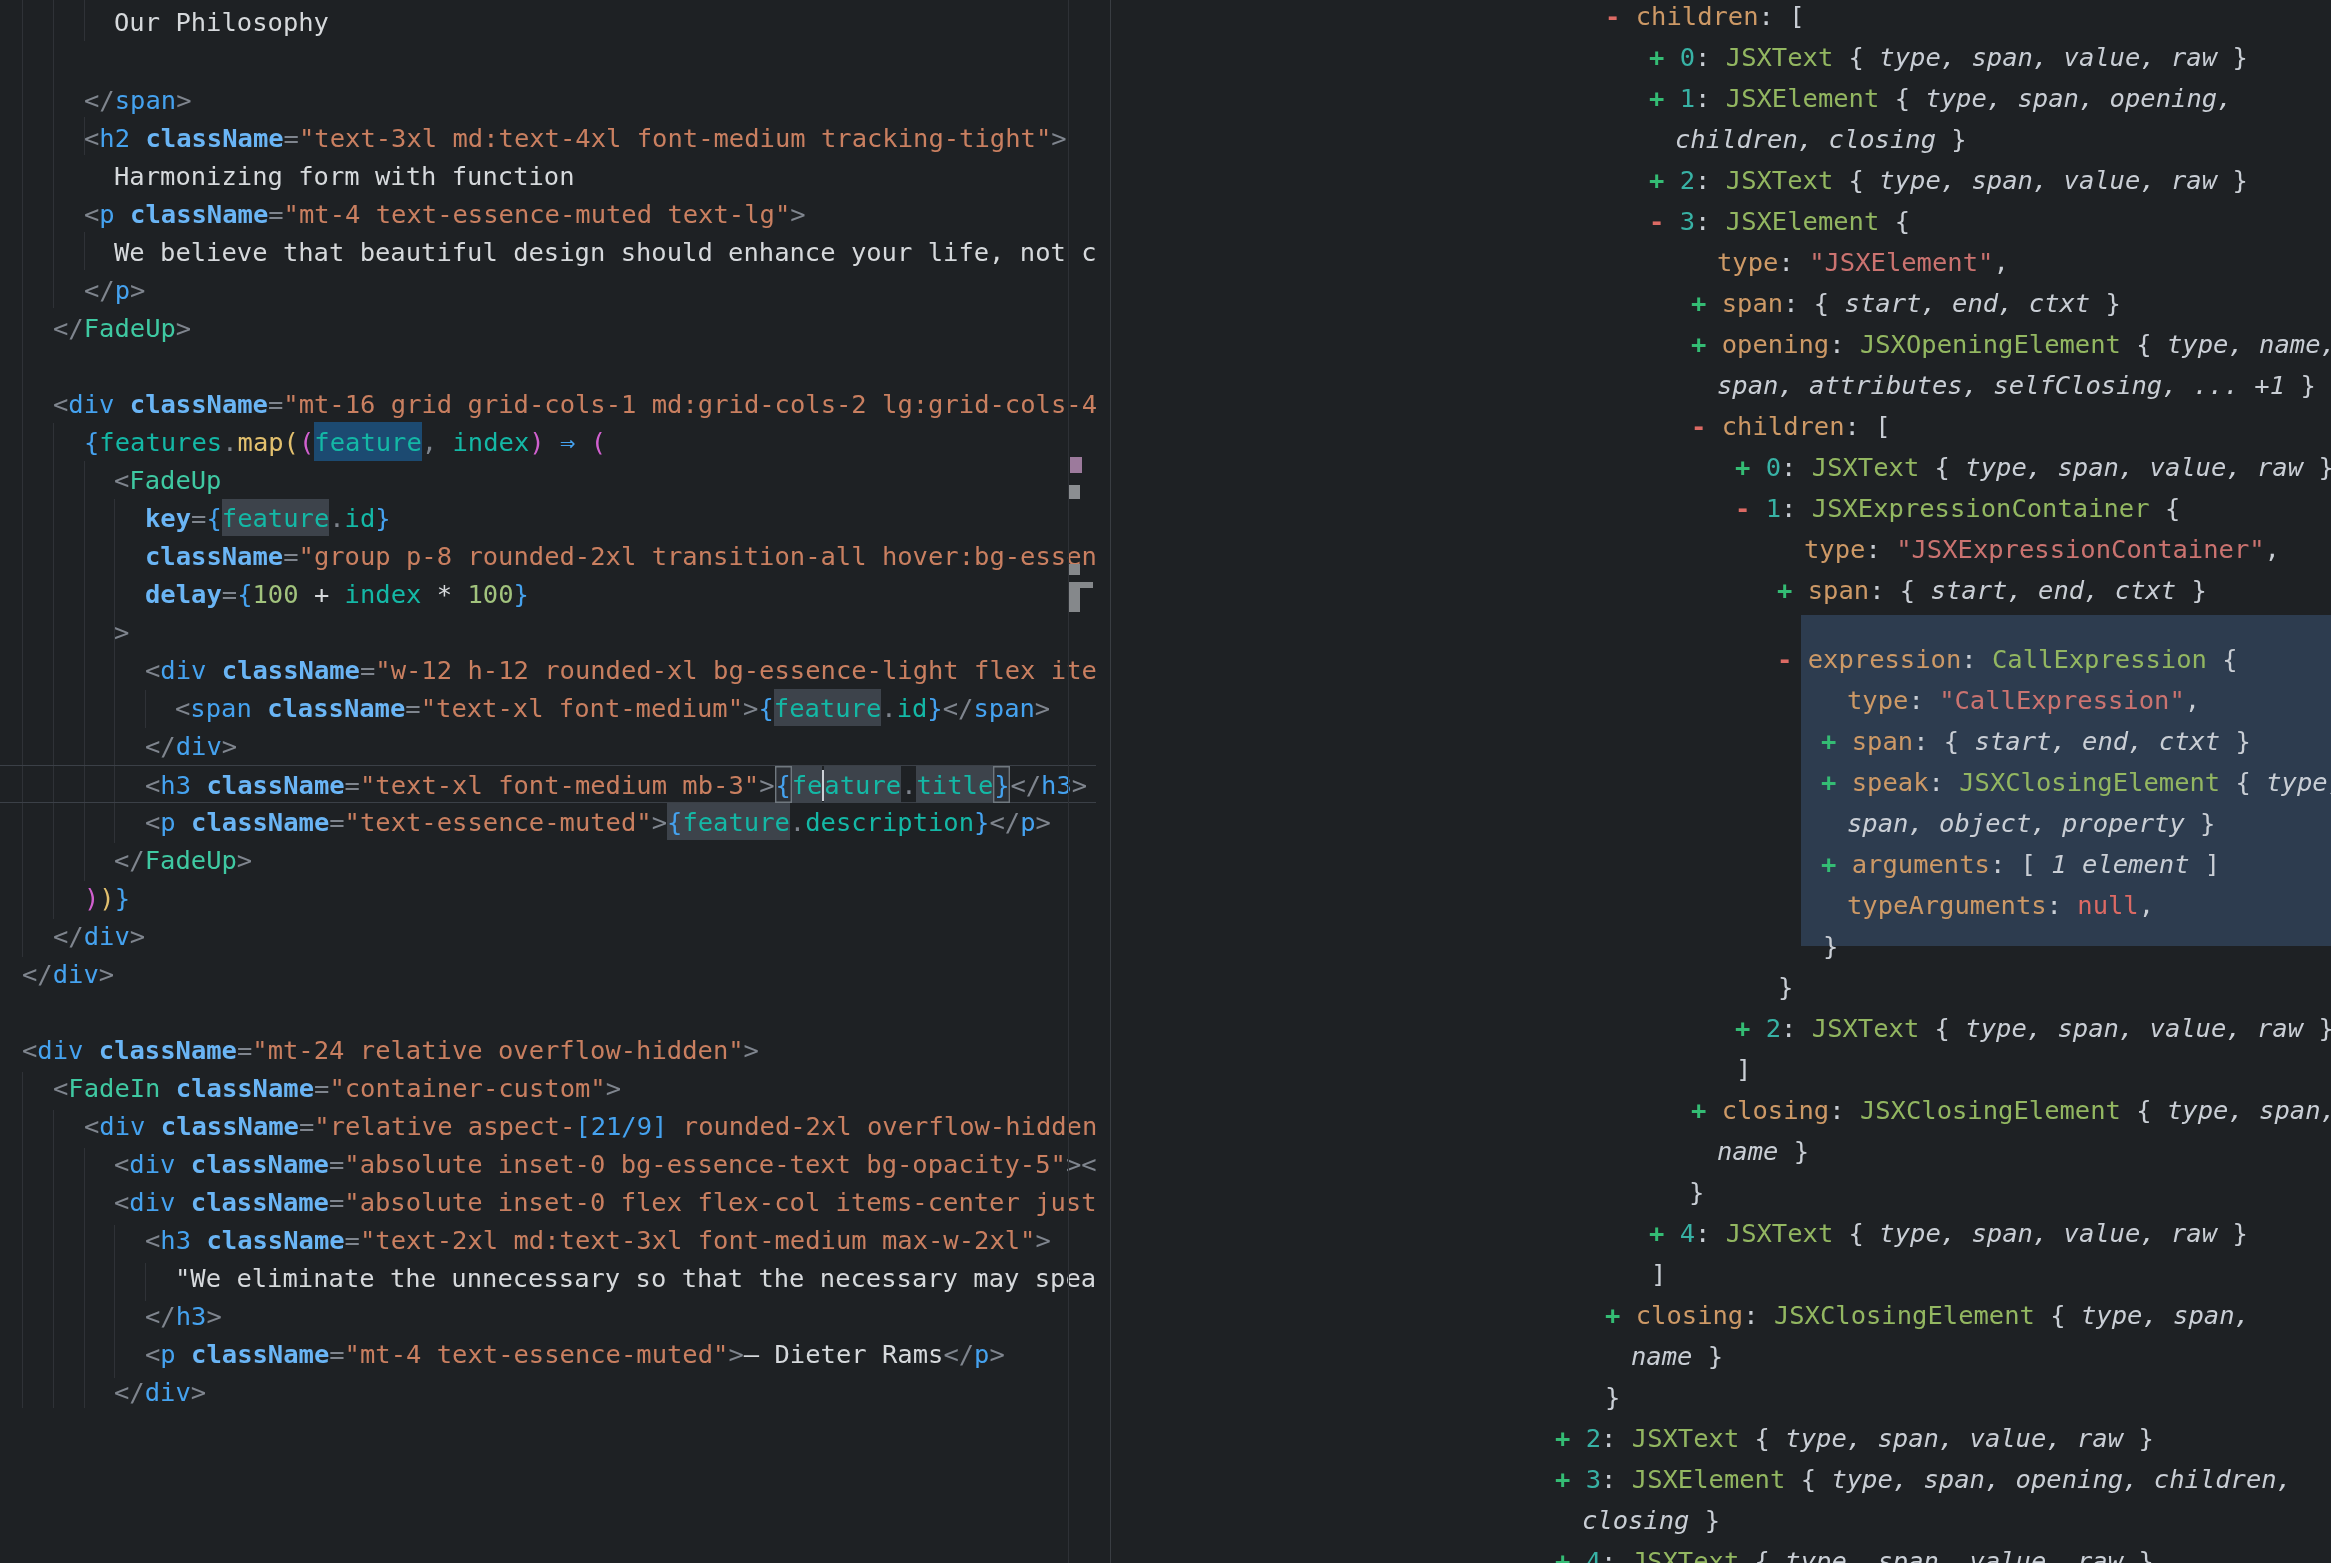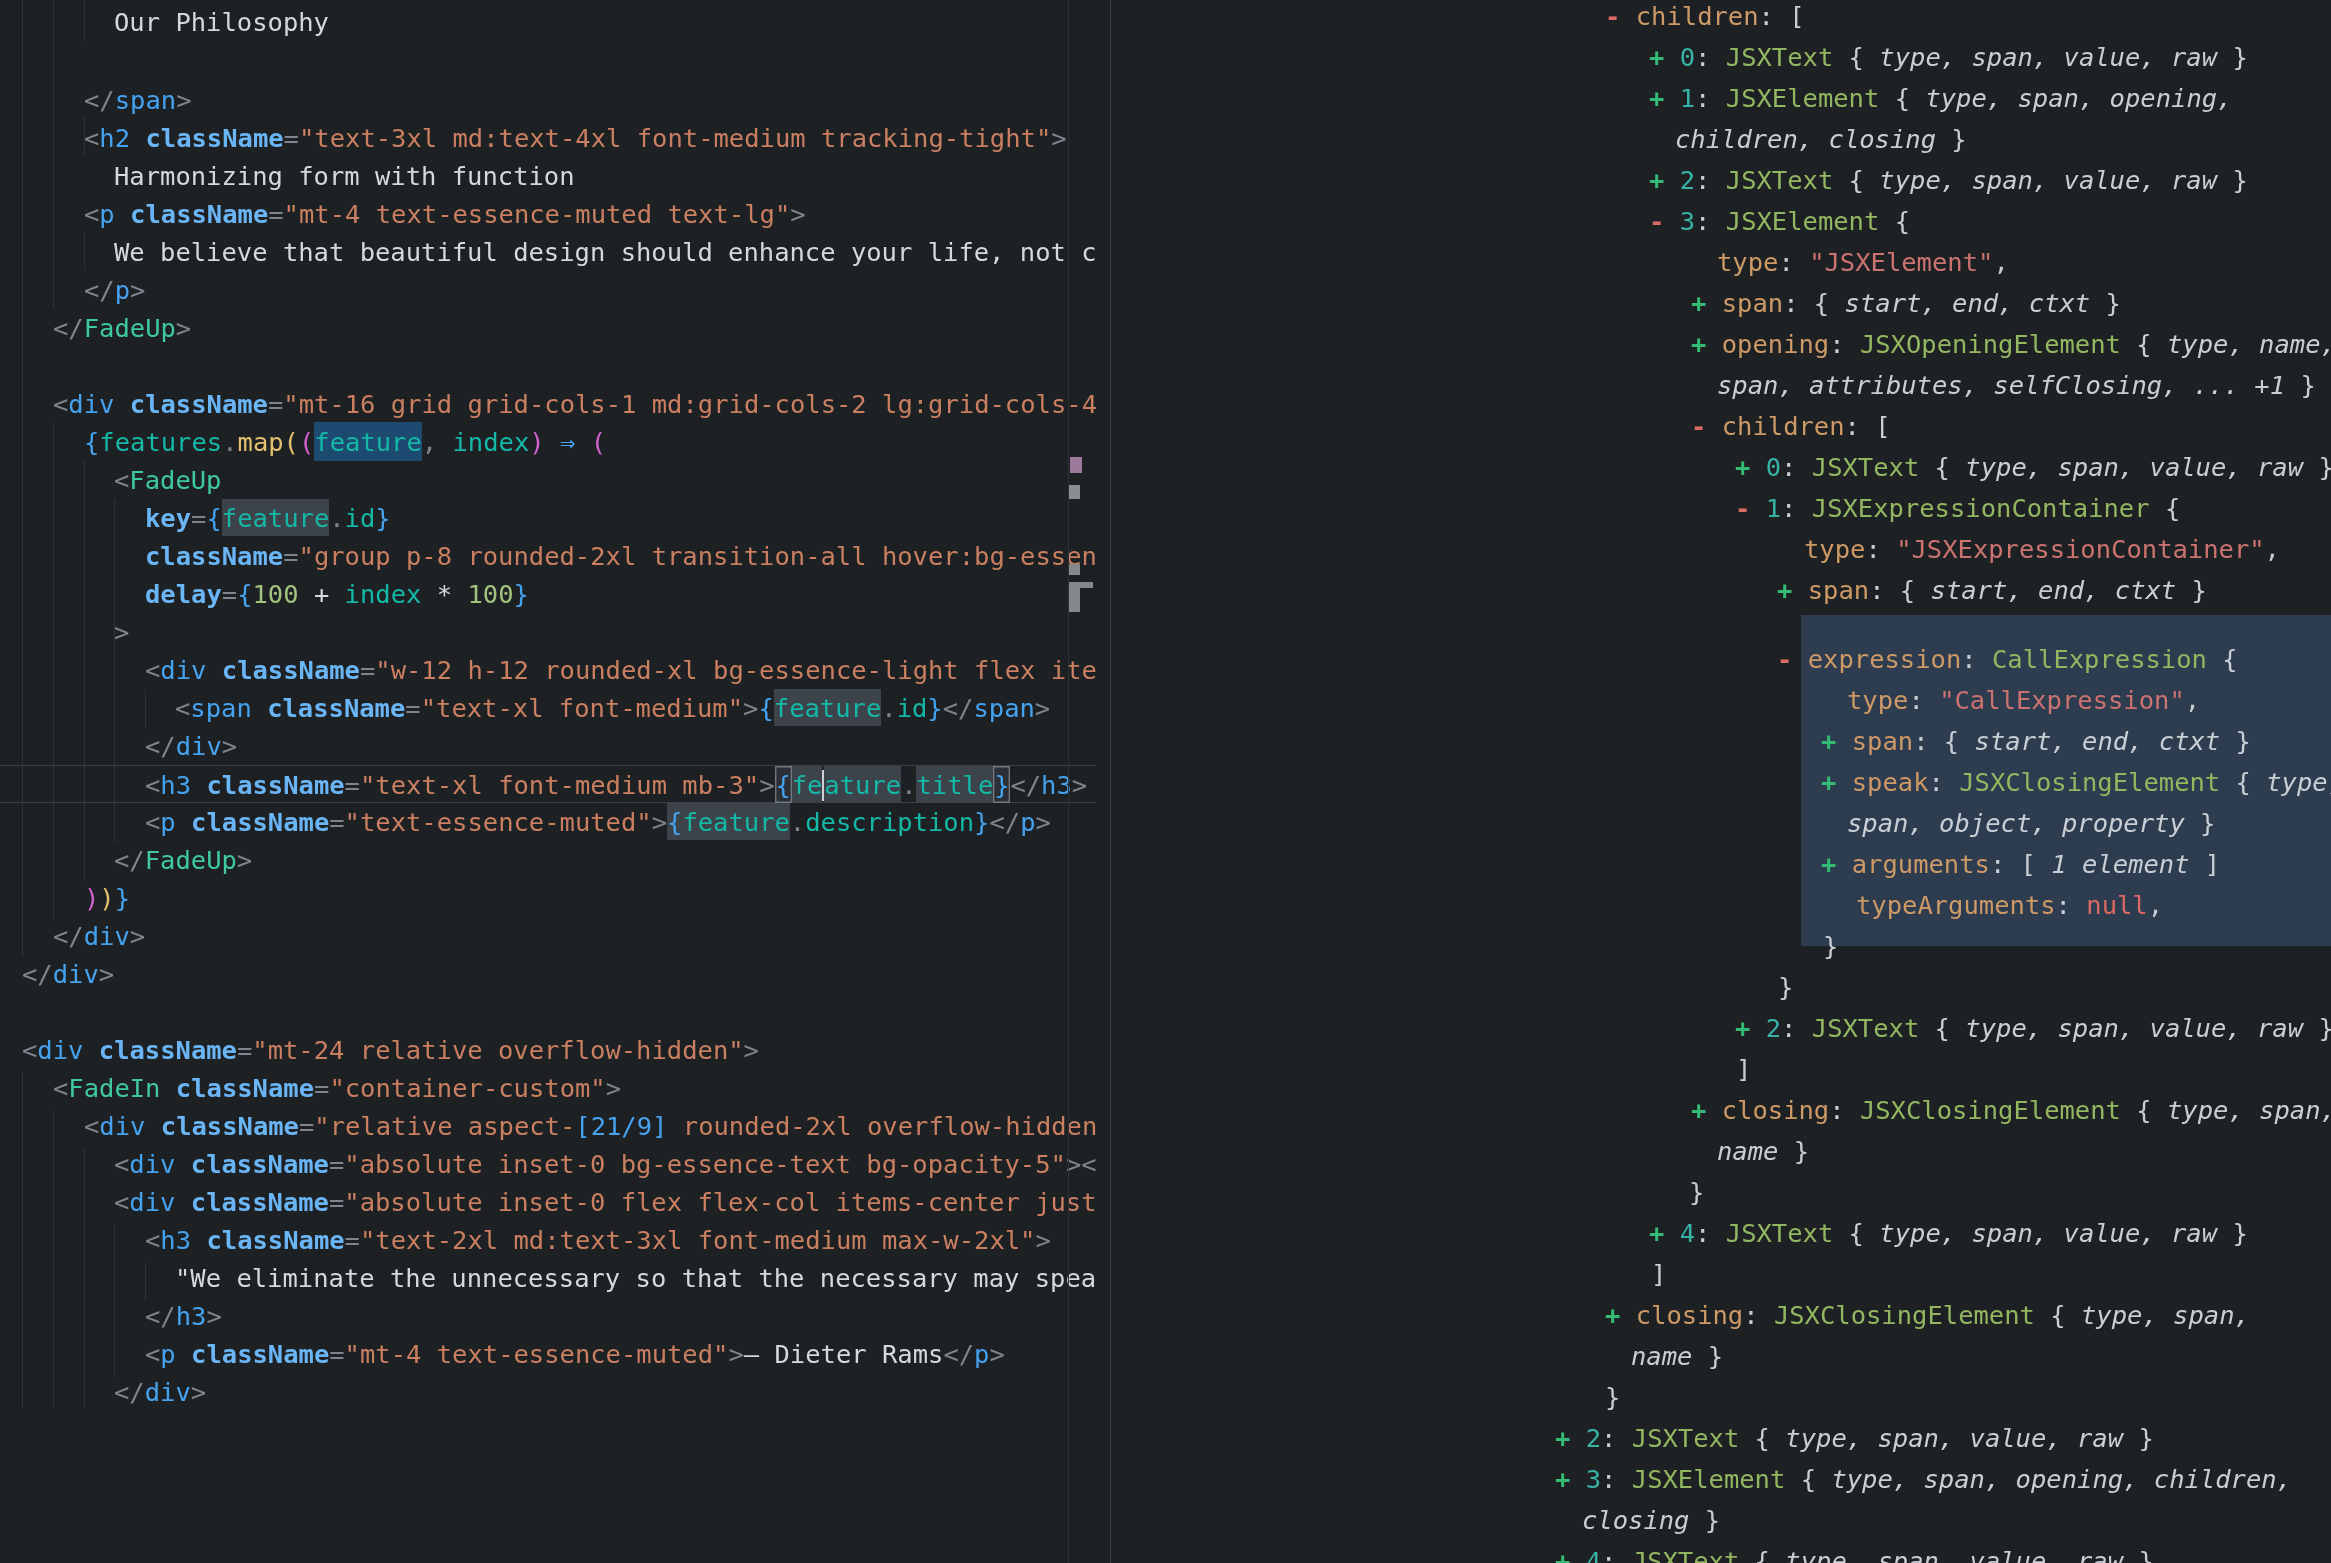--- a/index.html
+++ b/index.html
@@ -131,21 +131,21 @@
       <div class="ast-row" style="padding-left: 625px;"><span class="mp">+ </span><span class="ix">0</span><span class="p">: </span><span class="ty">JSXText</span><span class="p"> { </span><span class="it">type, span, value, raw</span><span class="p"> }</span></div>
       <div class="ast-row" style="padding-left: 625px;"><span class="mm">- </span><span class="ix">1</span><span class="p">: </span><span class="ty">JSXExpressionContainer</span><span class="p"> {</span></div>
       <div class="ast-row" style="padding-left: 694px;"><span class="k">type</span><span class="p">: </span><span class="s">"JSXExpressionContainer"</span><span class="p">,</span></div>
       <div class="ast-row" style="padding-left: 667px;"><span class="mp">+ </span><span class="k">span</span><span class="p">: </span><span class="p">{ </span><span class="it">start, end, ctxt</span><span class="p"> }</span></div>
       <div class="ast-row" style="padding-left: 667px; margin-top: 28px;"><span class="mm">- </span><span class="k">expression</span><span class="p">: </span><span class="ty">CallExpression</span><span class="p"> {</span></div>
       <div class="ast-row" style="padding-left: 737px;"><span class="k">type</span><span class="p">: </span><span class="s">"CallExpression"</span><span class="p">,</span></div>
       <div class="ast-row" style="padding-left: 711px;"><span class="mp">+ </span><span class="k">span</span><span class="p">: </span><span class="p">{ </span><span class="it">start, end, ctxt</span><span class="p"> }</span></div>
       <div class="ast-row" style="padding-left: 711px;"><span class="mp">+ </span><span class="k">speak</span><span class="p">: </span><span class="ty">JSXClosingElement</span><span class="p"> { </span><span class="it">type,</span></div>
       <div class="ast-row" style="padding-left: 737px;"><span class="it">span, object, property</span><span class="p"> }</span></div>
       <div class="ast-row" style="padding-left: 711px;"><span class="mp">+ </span><span class="k">arguments</span><span class="p">: </span><span class="p">[ </span><span class="it">1 element</span><span class="p"> ]</span></div>
-      <div class="ast-row" style="padding-left: 737px; margin-left: 9px;"><span class="k">typeArguments</span><span class="p">: </span><span class="nu">null</span><span class="p">,</span></div>
+      <div class="ast-row" style="padding-left: 737px;"><span class="k">typeArguments</span><span class="p">: </span><span class="nu">null</span><span class="p">,</span></div>
       <div class="ast-row" style="padding-left: 713px;"><span class="p">}</span></div>
       <div class="ast-row" style="padding-left: 668px;"><span class="p">}</span></div>
       <div class="ast-row" style="padding-left: 625px;"><span class="mp">+ </span><span class="ix">2</span><span class="p">: </span><span class="ty">JSXText</span><span class="p"> { </span><span class="it">type, span, value, raw</span><span class="p"> }</span></div>
       <div class="ast-row" style="padding-left: 626px;"><span class="p">]</span></div>
       <div class="ast-row" style="padding-left: 581px;"><span class="mp">+ </span><span class="k">closing</span><span class="p">: </span><span class="ty">JSXClosingElement</span><span class="p"> { </span><span class="it">type, span,</span></div>
       <div class="ast-row" style="padding-left: 607px;"><span class="it">name</span><span class="p"> }</span></div>
       <div class="ast-row" style="padding-left: 579px;"><span class="p">}</span></div>
       <div class="ast-row" style="padding-left: 539px;"><span class="mp">+ </span><span class="ix">4</span><span class="p">: </span><span class="ty">JSXText</span><span class="p"> { </span><span class="it">type, span, value, raw</span><span class="p"> }</span></div>
       <div class="ast-row" style="padding-left: 541px;"><span class="p">]</span></div>
       <div class="ast-row" style="padding-left: 495px;"><span class="mp">+ </span><span class="k">closing</span><span class="p">: </span><span class="ty">JSXClosingElement</span><span class="p"> { </span><span class="it">type, span,</span></div>

